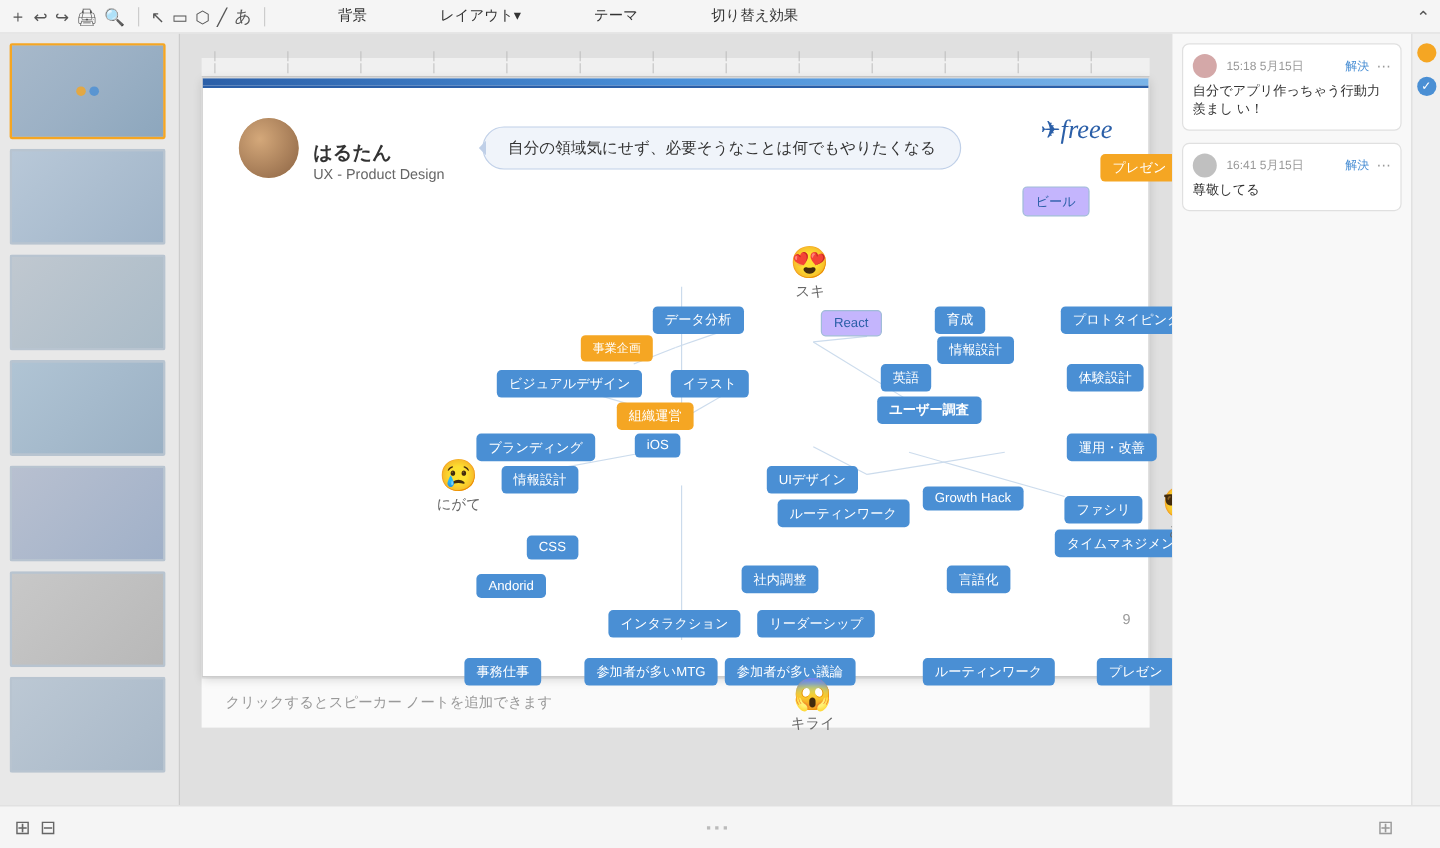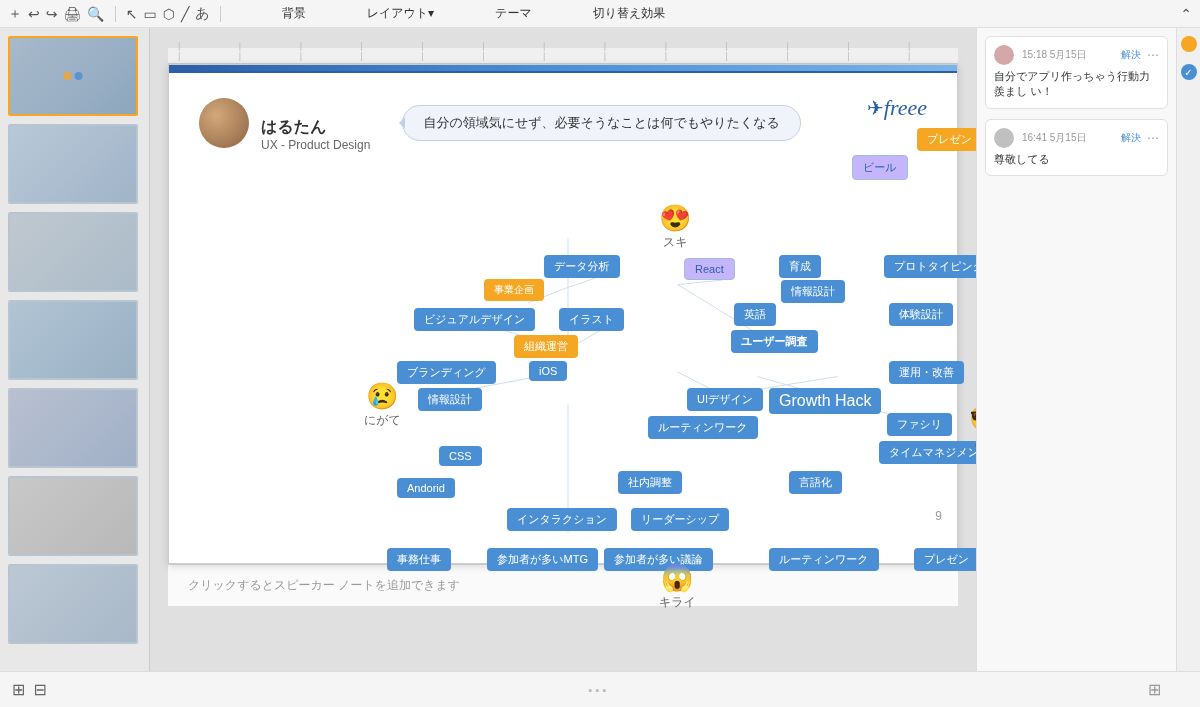--- a/index.html
+++ b/index.html
@@ -429,22 +429,22 @@
         <div class="tag tag-blue" style="position:absolute;top:288px;left:228px;font-size:11px;">ブランディング</div>
         <div class="tag tag-blue" style="position:absolute;top:288px;left:360px;font-size:11px;">iOS</div>
         <div class="tag tag-blue" style="position:absolute;top:257px;left:562px;font-size:11px;font-weight:bold;">ユーザー調査</div>
 
         <div style="position:absolute;top:308px;left:195px;text-align:center;">
           <span style="font-size:26px;">😢</span>
           <span style="display:block;font-size:12px;color:#666;">にがて</span>
         </div>
 
         <div class="tag tag-blue" style="position:absolute;top:315px;left:249px;font-size:11px;">情報設計</div>
-        <div class="tag tag-blue" style="position:absolute;top:315px;left:470px;font-size:11px;margin-left:48px;">UIデザイン</div>
-        <div class="tag tag-blue" style="position:absolute;top:315px;left:600px;font-size:16px;">Growth Hack</div>
+        <div class="tag tag-blue" style="position:absolute;top:315px;left:470px;font-size:11px;">UIデザイン</div>
+        <div class="tag tag-blue" style="position:absolute;top:332px;left:600px;font-size:11px;">Growth Hack</div>
 
         <div class="tag tag-blue" style="position:absolute;top:343px;left:479px;font-size:11px;">ルーティンワーク</div>
         <div class="tag tag-blue" style="position:absolute;top:373px;left:270px;font-size:11px;">CSS</div>
         <div class="tag tag-blue" style="position:absolute;top:340px;left:718px;font-size:11px;">ファシリ</div>
         <div class="tag tag-blue" style="position:absolute;top:368px;left:710px;font-size:11px;">タイムマネジメント</div>
 
         <div style="position:absolute;top:330px;left:800px;text-align:center;">
           <span style="font-size:26px;">😎</span>
           <span style="display:block;font-size:12px;color:#666;">とくい</span>
         </div>

